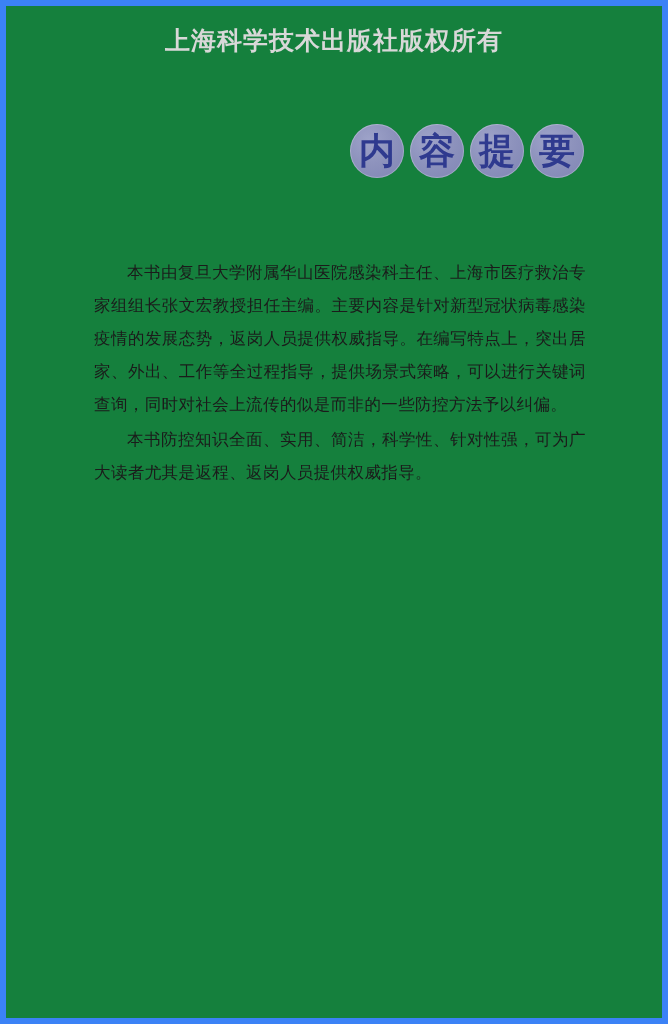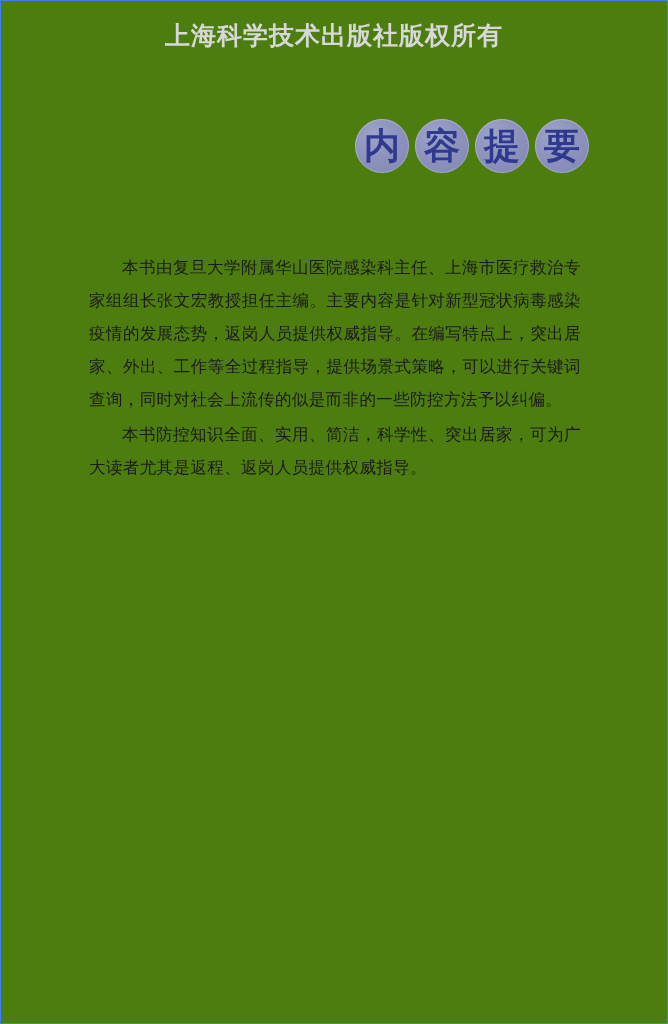--- a/index.html
+++ b/index.html
@@ -12,23 +12,23 @@
     background: #ffffff;
     font-family: "Liberation Serif", "DejaVu Serif", serif;
     color: #1a1a1a;
     position: relative;
     overflow: hidden;
   }
 
   .page {
     position: absolute;
     inset: 0;
-    border: 1px solid #3b82f6;
+    border: 6px solid #3b82f6;
     box-sizing: border-box;
-    background: #4d7c0f;
+    background: #15803d;
   }
 
   
   .watermark {
     position: absolute;
     top: 18px;
     left: 0;
     width: 100%;
     text-align: center;
     font-family: "DejaVu Sans", "Liberation Sans", sans-serif;
@@ -105,16 +105,16 @@
     <div class="title-char">
       <span>提</span>
     </div>
     <div class="title-char">
       <span>要</span>
     </div>
   </div>
 
   <div class="body-text">
     <p class="para">本书由复旦大学附属华山医院感染科主任、上海市医疗救治专家组组长张文宏教授担任主编。主要内容是针对新型冠状病毒感染疫情的发展态势，返岗人员提供权威指导。在编写特点上，突出居家、外出、工作等全过程指导，提供场景式策略，可以进行关键词查询，同时对社会上流传的似是而非的一些防控方法予以纠偏。</p>
-    <p class="para">本书防控知识全面、实用、简洁，科学性、突出居家，可为广大读者尤其是返程、返岗人员提供权威指导。</p>
+    <p class="para">本书防控知识全面、实用、简洁，科学性、针对性强，可为广大读者尤其是返程、返岗人员提供权威指导。</p>
   </div>
 
 </div>
 
 </body></html>

